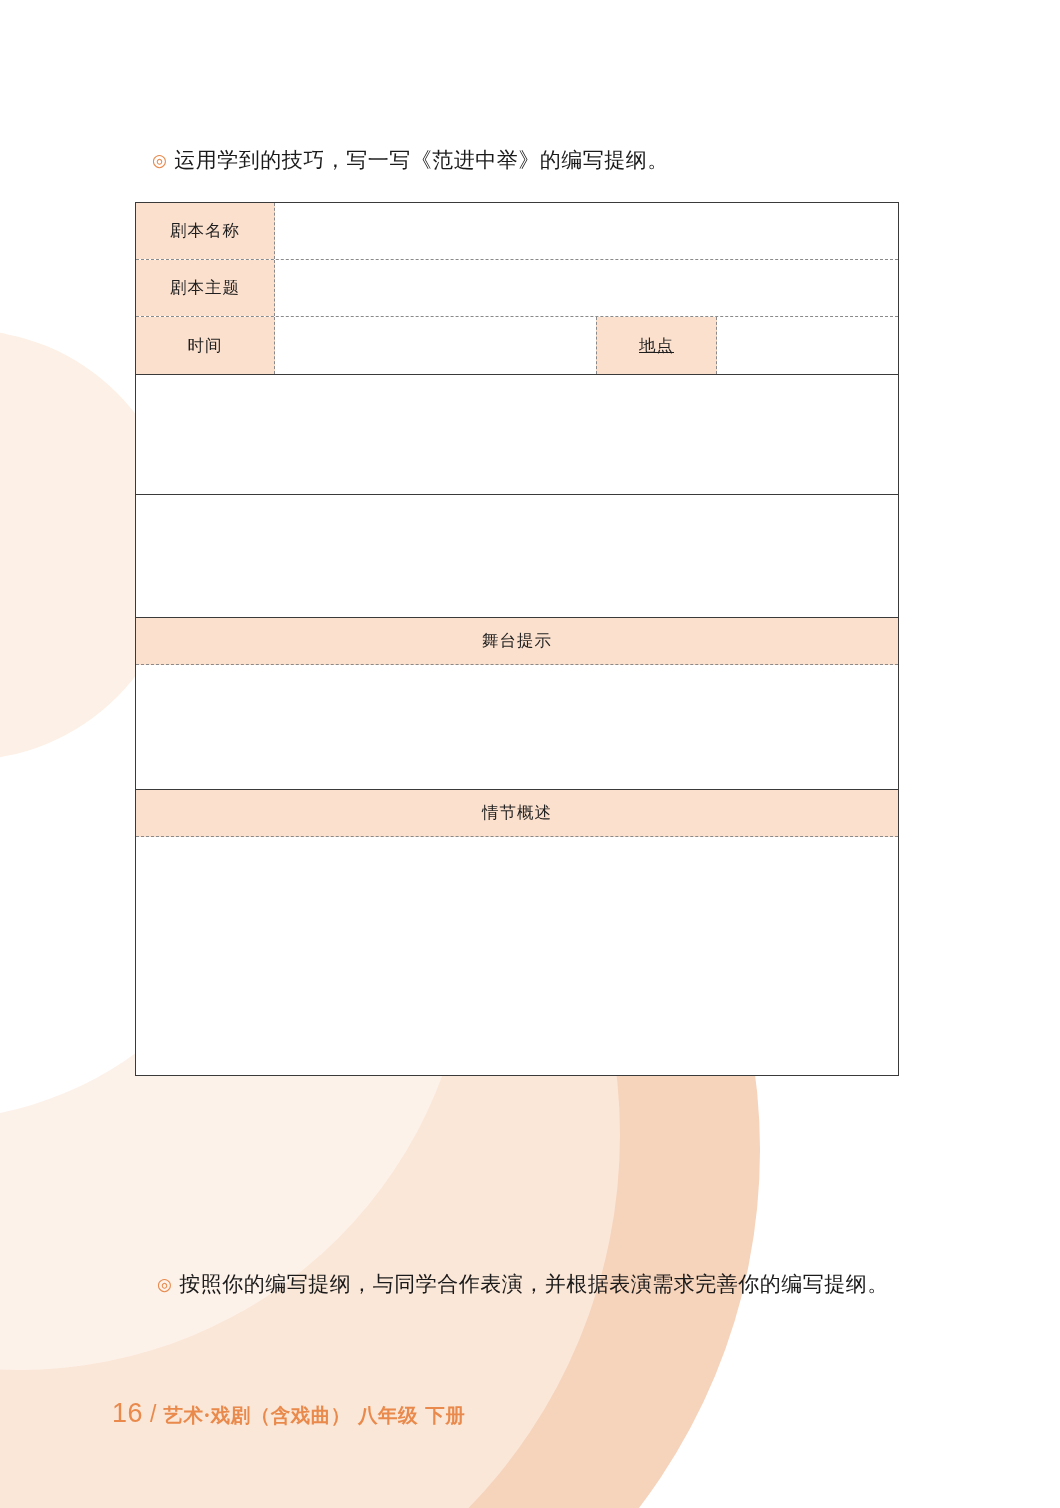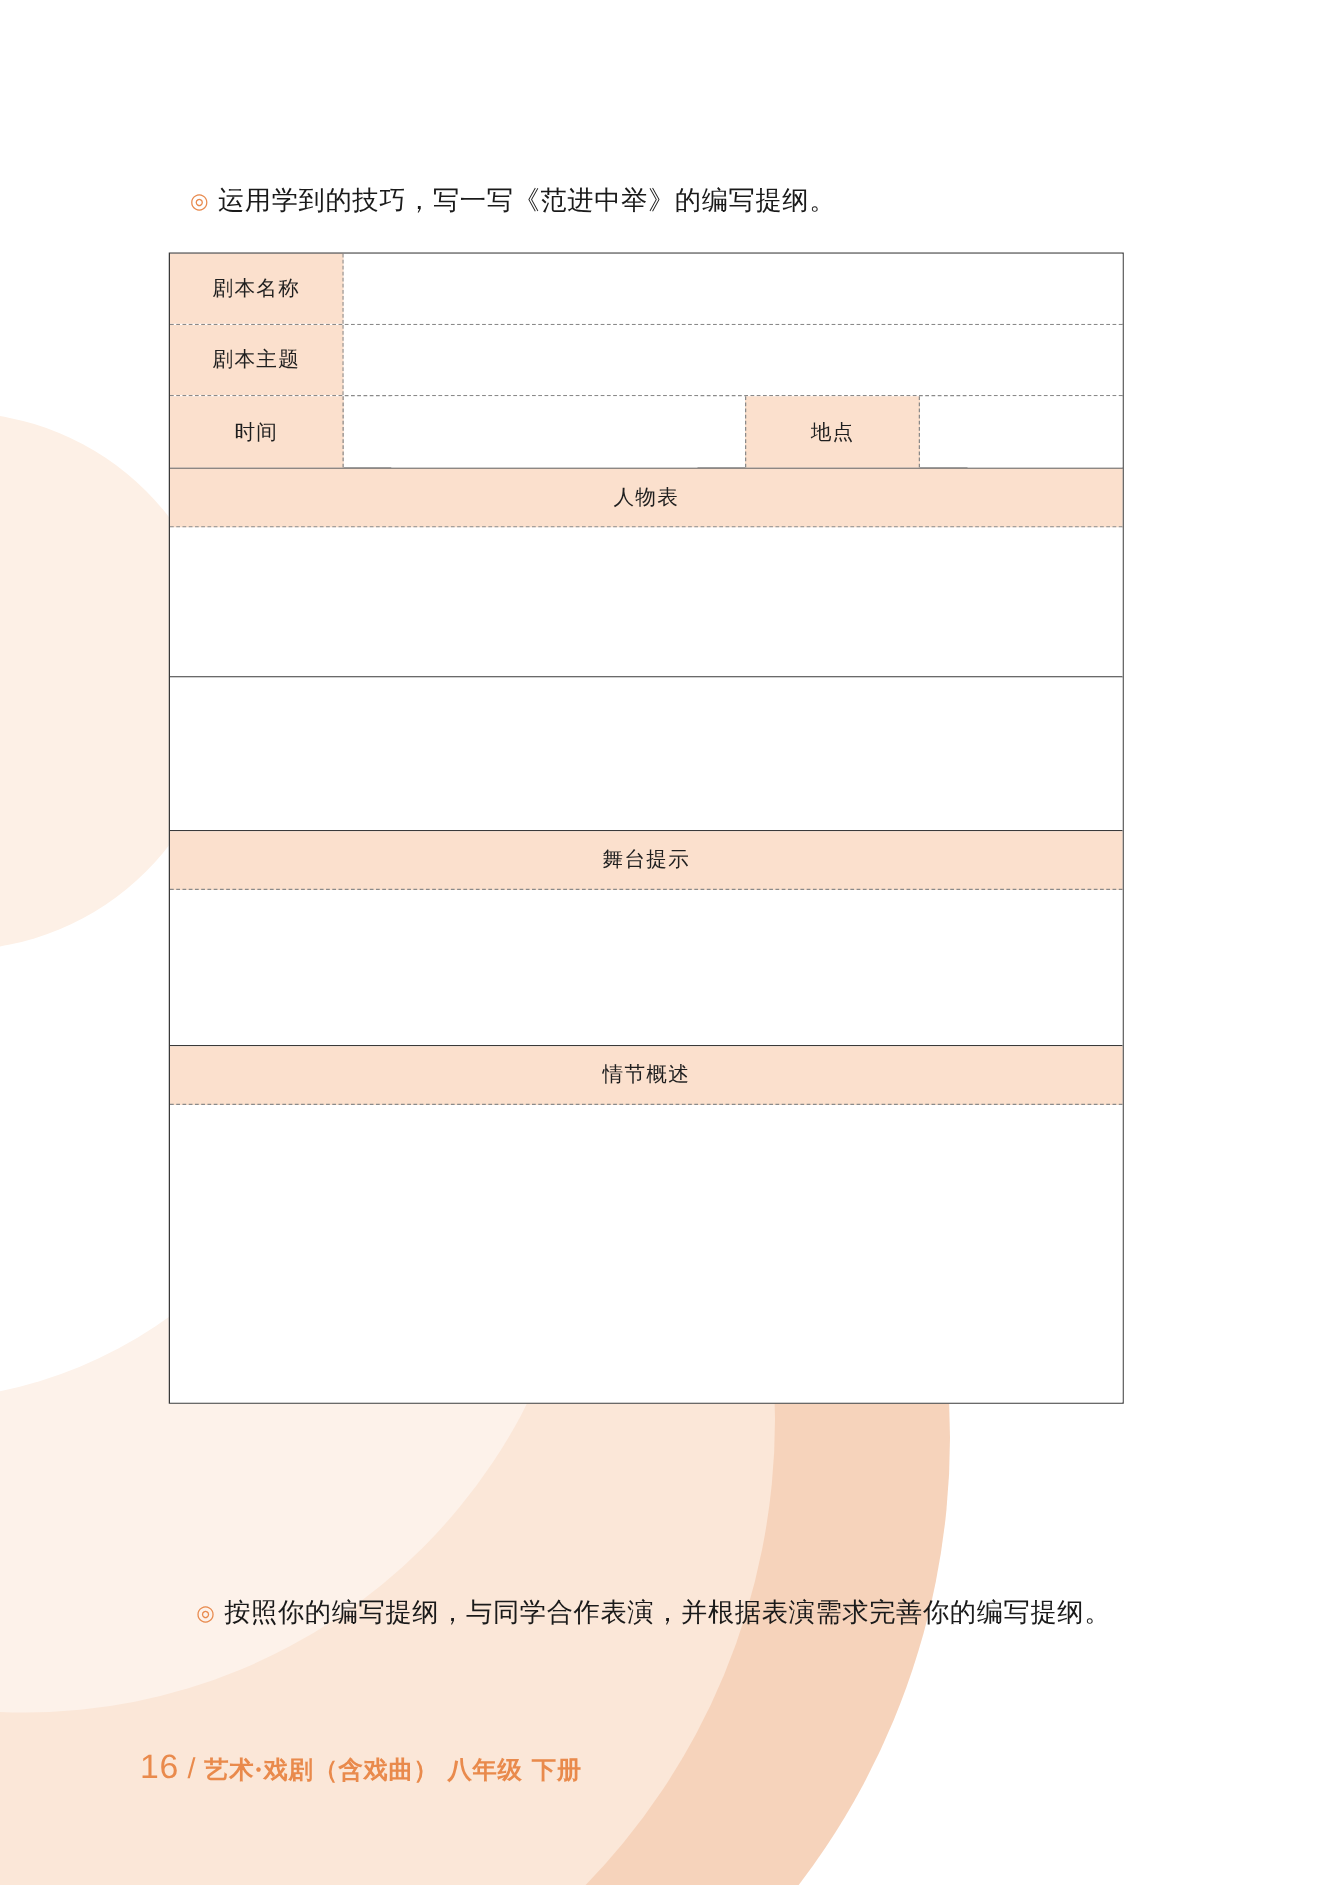--- a/index.html
+++ b/index.html
@@ -132,23 +132,24 @@
   }
   .value-cell {
     flex: 1;
     box-sizing: border-box;
     background: #ffffff;
   }
   .h56 { height: 57px; }
   .h58 { height: 58px; gap: 38px; }
 
   .label-cell.place {
-    width: 140px;
+    width: 121px;
     border-left: 1px dashed #8a8a8a;
     border-right: 1px dashed #8a8a8a;
+    text-decoration: underline;
   }
   .value-cell.time-val {
     width: 245px;
     flex: none;
   }
 
   .section-head {
     height: 47px;
     background: #fbe0cd;
     display: flex;
@@ -174,21 +175,21 @@
   }
 
   
   .instruction-bottom {
     position: absolute;
     left: 115px;
     top: 1262px;
     width: 830px;
     font-family: "DejaVu Serif", serif;
     font-size: 21px;
-    line-height: 56px;
+    line-height: 44px;
     color: #1a1a1a;
     letter-spacing: 0.5px;
   }
   .instruction-bottom .indent {
     display: inline-block;
     width: 42px;
   }
 
   
   .footer {
@@ -252,21 +253,20 @@
       </div>
 
       <div class="row solid-bottom h58">
         <div class="label-cell">时间</div>
         <div class="value-cell time-val"></div>
         <div class="label-cell place">地点</div>
         <div class="value-cell"></div>
       </div>
 
       <div>
-        <div class="section-head">人物表</div>
         <div class="section-body body-h120 band-sep"></div>
       </div>
 
       <div>
         <div class="section-body body-h123 band-sep"></div>
       </div>
 
       <div>
         <div class="section-head">舞台提示</div>
         <div class="section-body body-h125 band-sep"></div>

